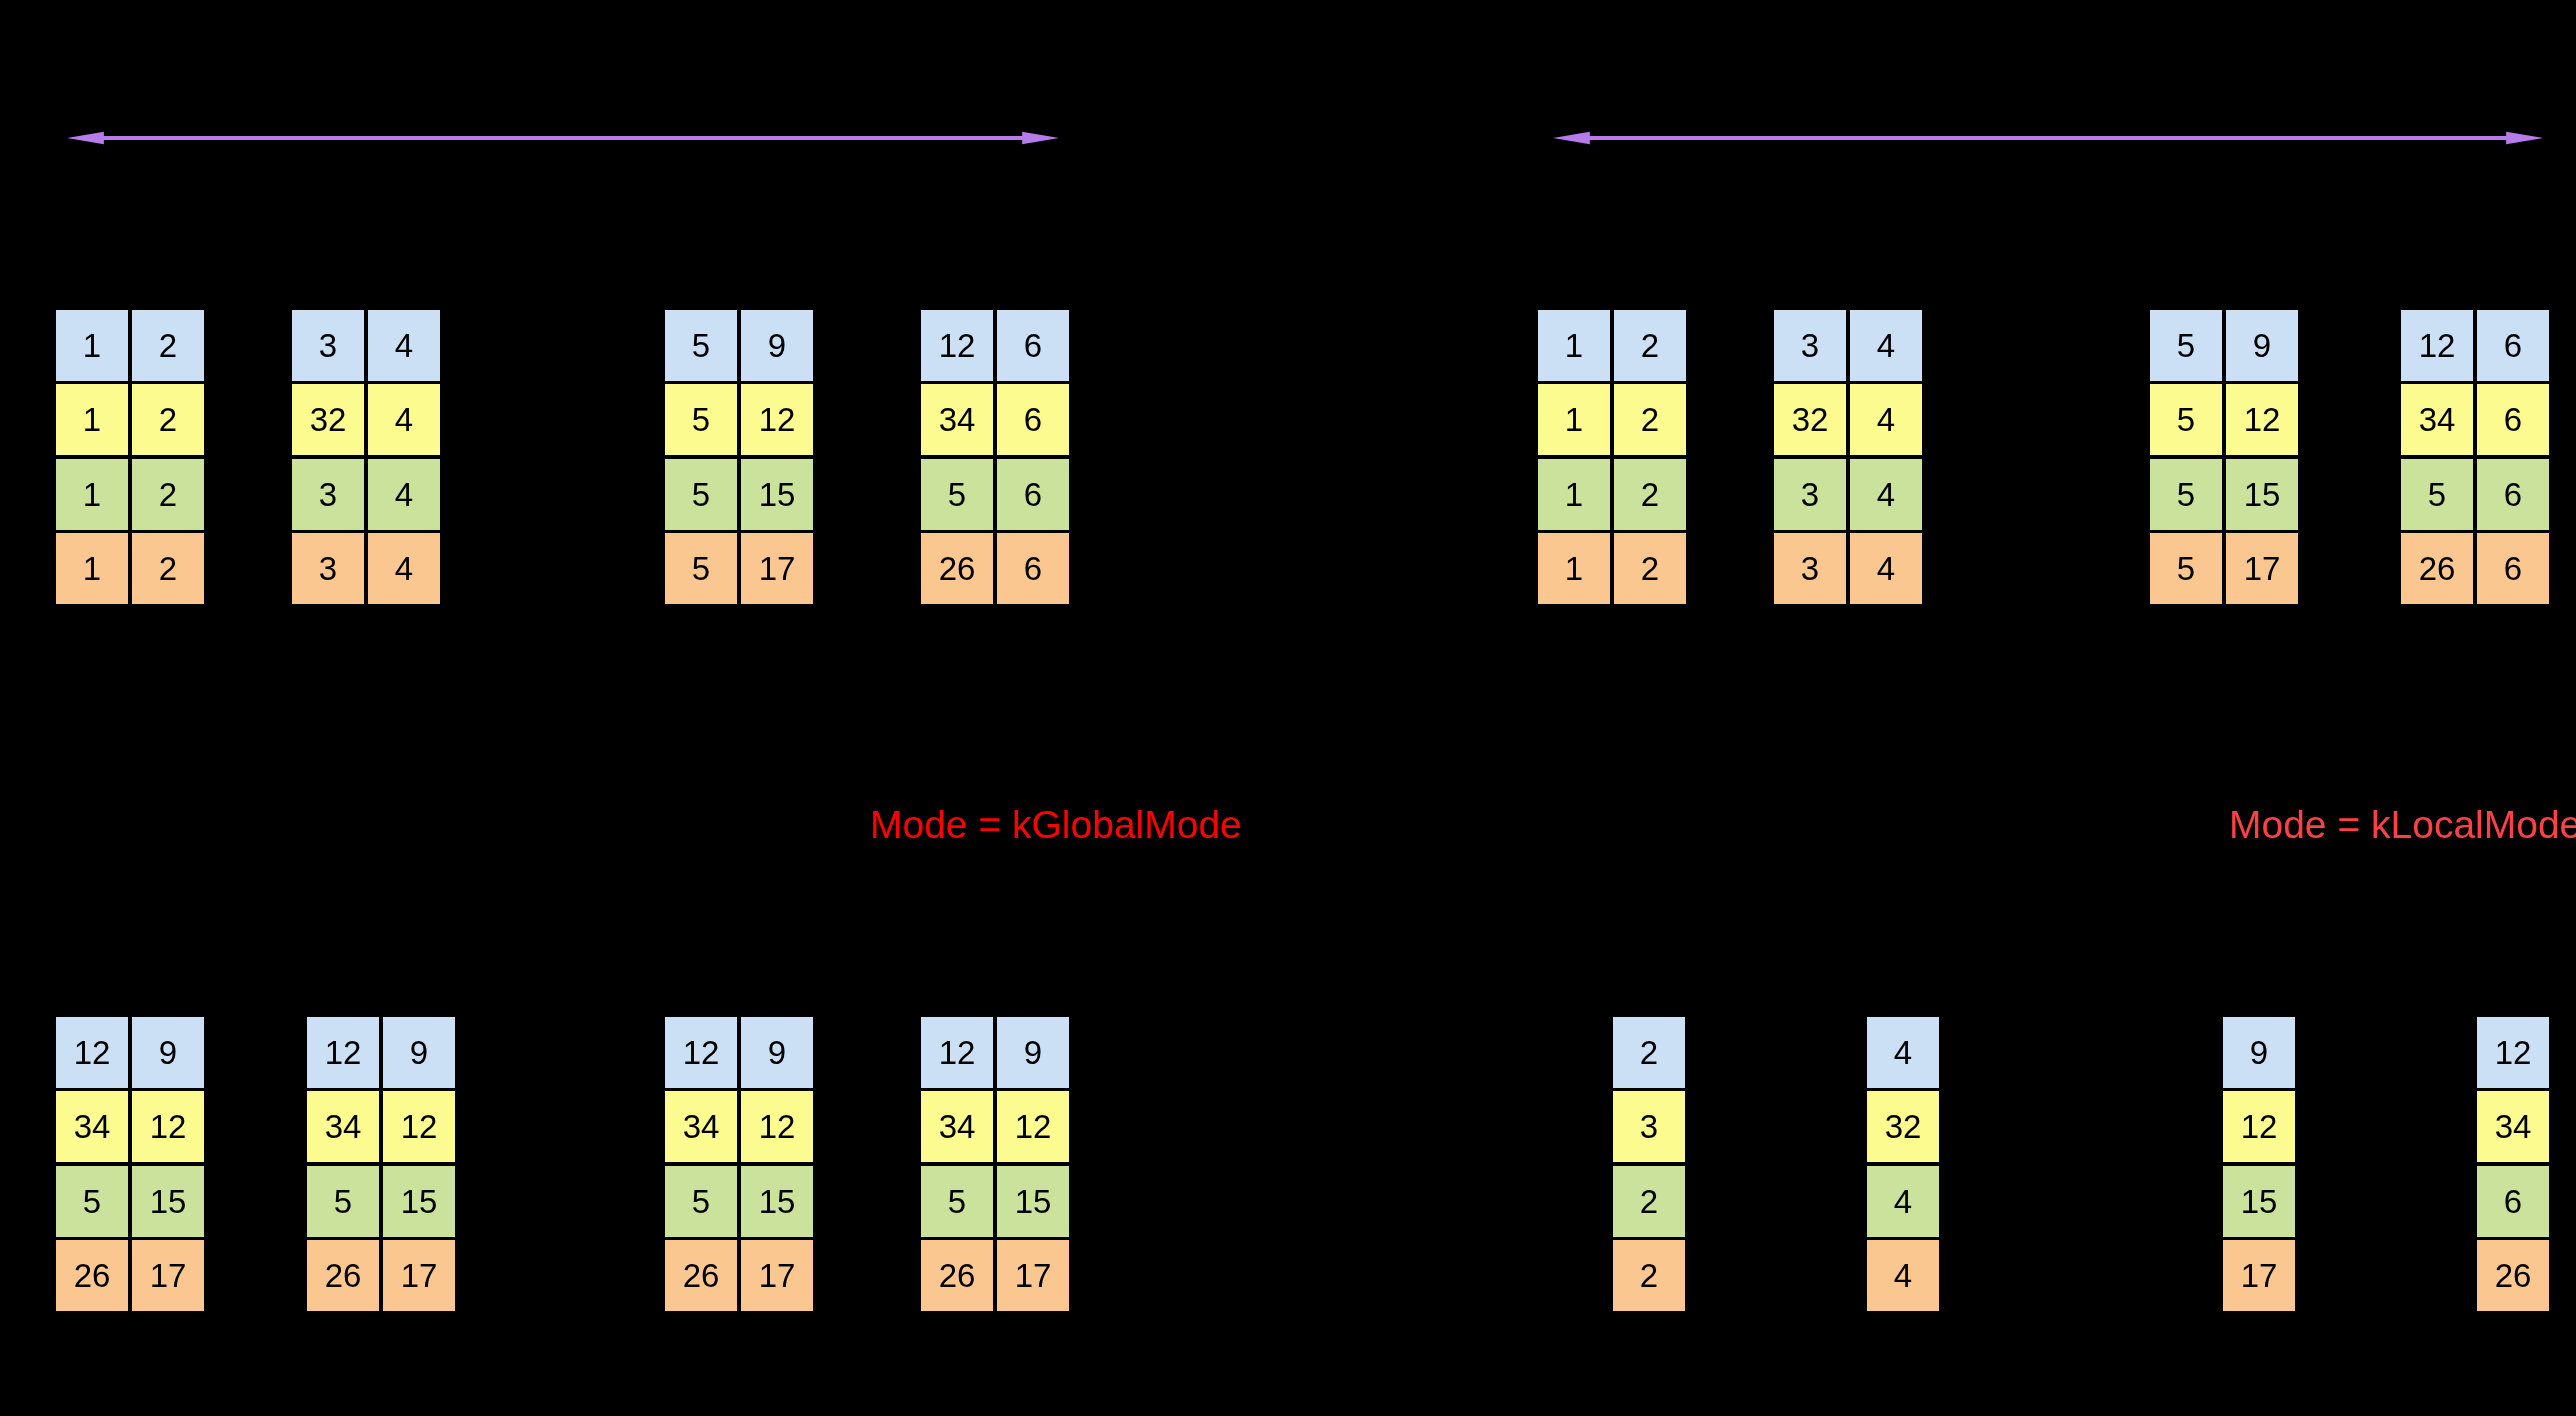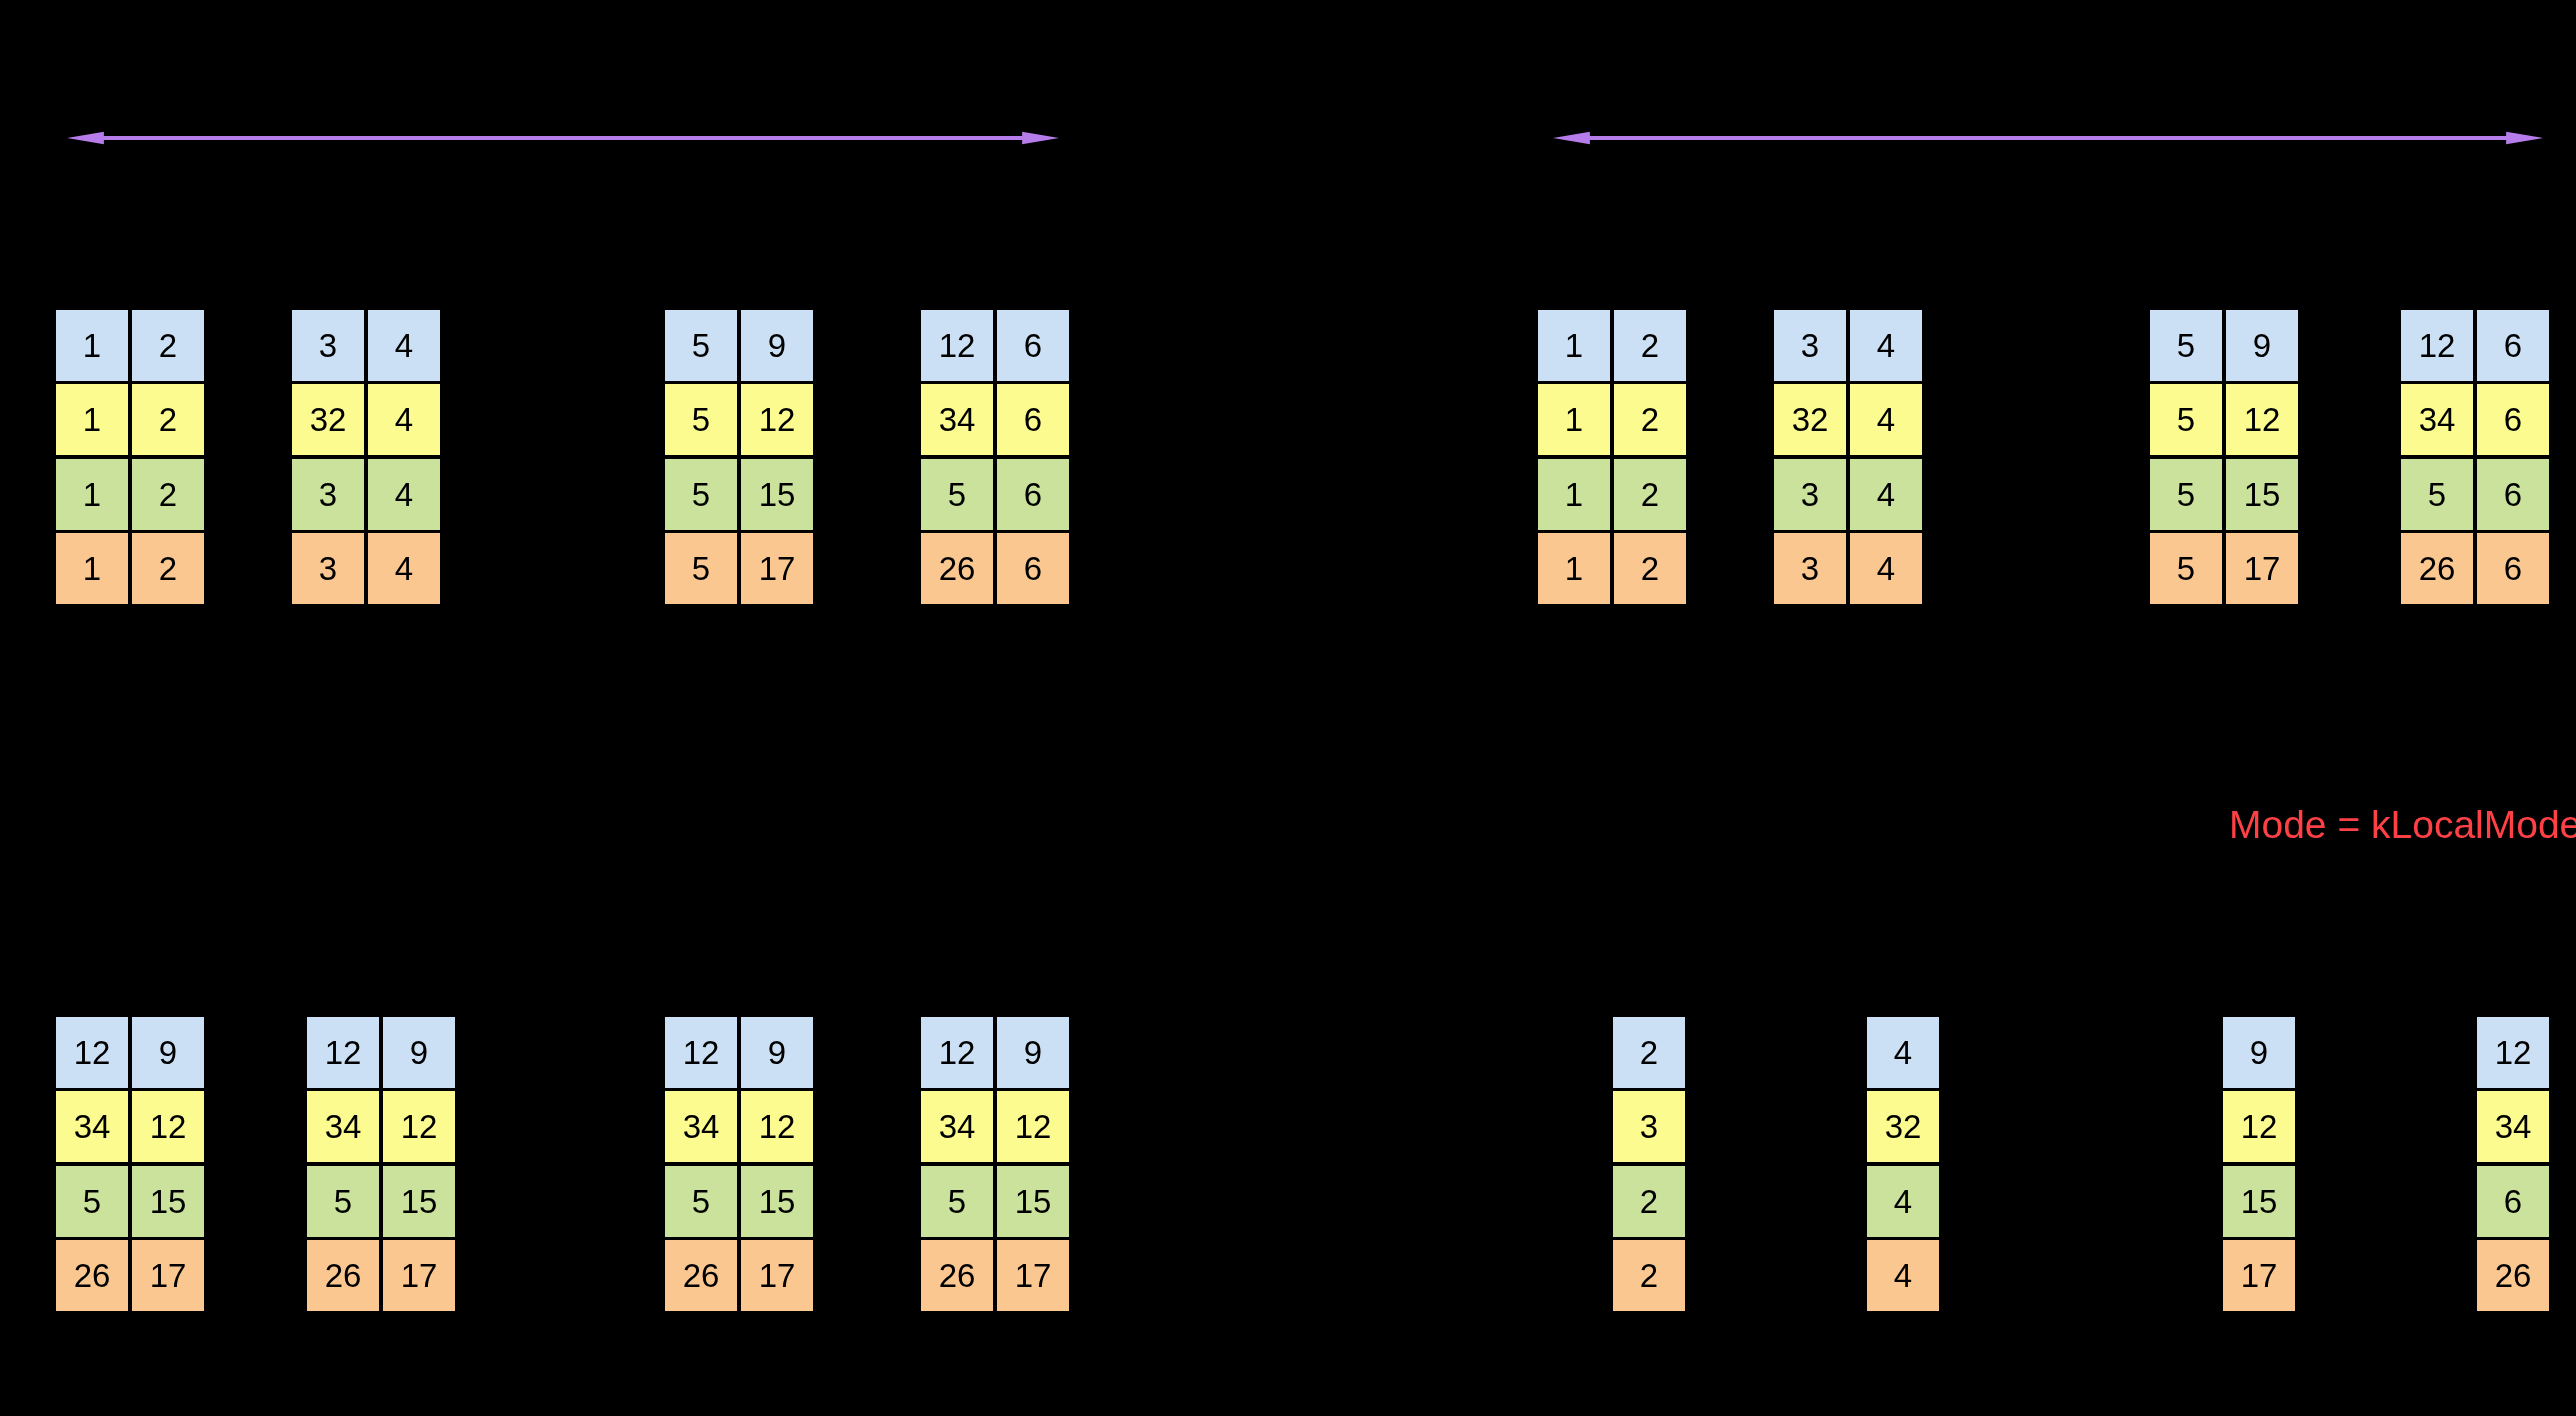--- a/index.html
+++ b/index.html
@@ -47,20 +47,21 @@
   <svg class="arrow" id="arrow-left" width="992" height="28" style="left: 67px; top: 124px;" viewBox="0 0 1560 44">
       <line x1="50" y1="22" x2="1510" y2="22" stroke="#B67CE9" stroke-width="6"></line>
       <polygon points="0,22 58,12 58,32" fill="#B67CE9"></polygon>
       <polygon points="1560,22 1502,12 1502,32" fill="#B67CE9"></polygon>
     </svg>
   <svg class="arrow" id="arrow-right" width="990" height="28" style="left: 1553px; top: 124px;" viewBox="0 0 1557 44">
       <line x1="50" y1="22" x2="1507" y2="22" stroke="#B67CE9" stroke-width="6"></line>
       <polygon points="0,22 58,12 58,32" fill="#B67CE9"></polygon>
       <polygon points="1557,22 1499,12 1499,32" fill="#B67CE9"></polygon>
     </svg>
+  <div class="mode-label" id="mode-label-left" style="left: 870px; top: 802px; color: rgb(255, 0, 0);">Mode = kGlobalMode</div>
   <div class="mode-label" id="mode-label-right" style="left: 2229px; top: 802px; color: rgb(255, 65, 70);">Mode = kLocalMode</div>
   <div id="tables-root">
       <div class="dtable" style="left: 56px; top: 310px;">
         <div class="cell" style="background: rgb(204, 224, 245); left: 0px; top: 0px;">1</div>
         <div class="cell" style="background: rgb(204, 224, 245); left: 76px; top: 0px;">2</div>
         <div class="cell" style="background: rgb(251, 251, 143); left: 0px; top: 74px;">1</div>
         <div class="cell" style="background: rgb(251, 251, 143); left: 76px; top: 74px;">2</div>
         <div class="cell" style="background: rgb(202, 226, 155); left: 0px; top: 149px;">1</div>
         <div class="cell" style="background: rgb(202, 226, 155); left: 76px; top: 149px;">2</div>
         <div class="cell" style="background: rgb(250, 199, 145); left: 0px; top: 223px;">1</div>

